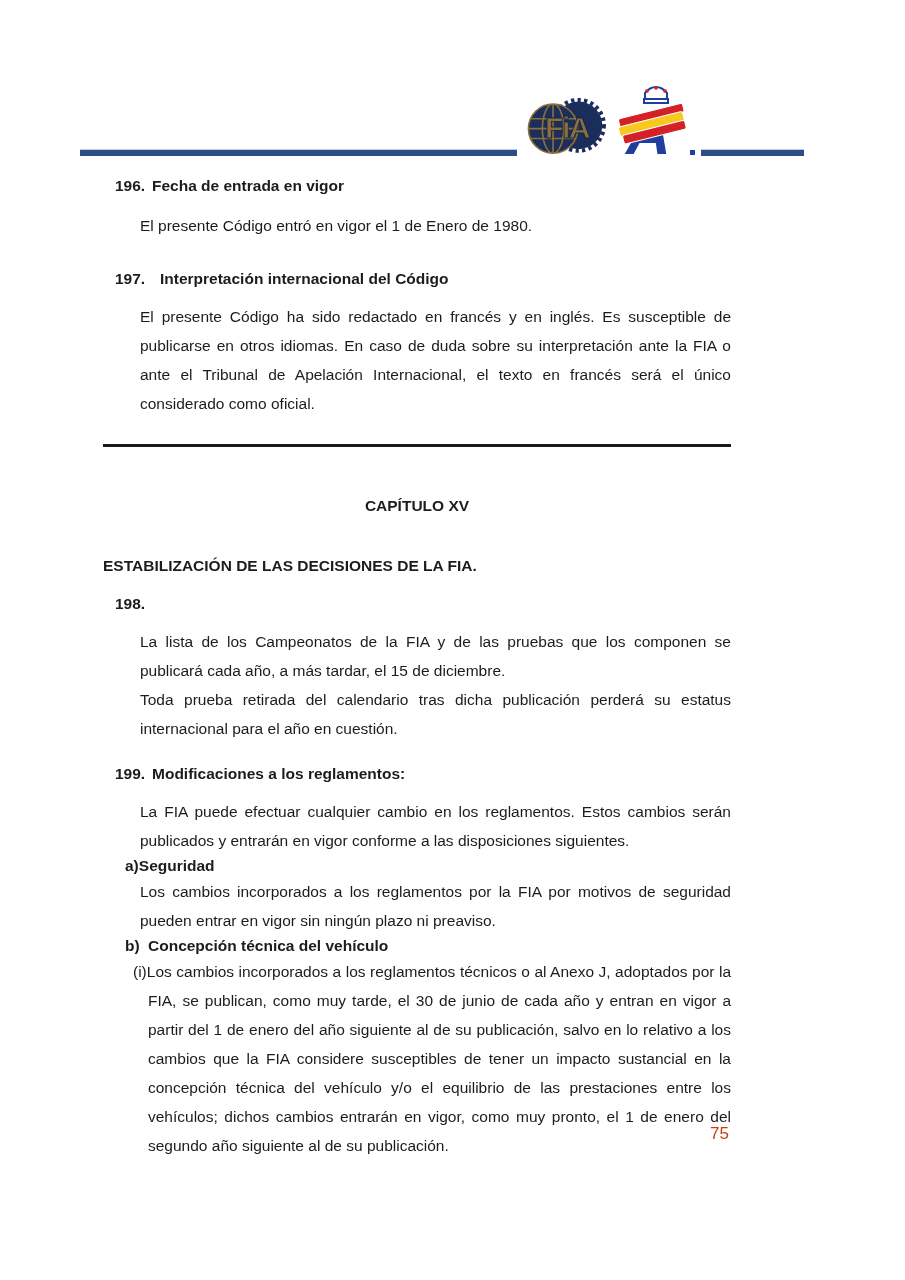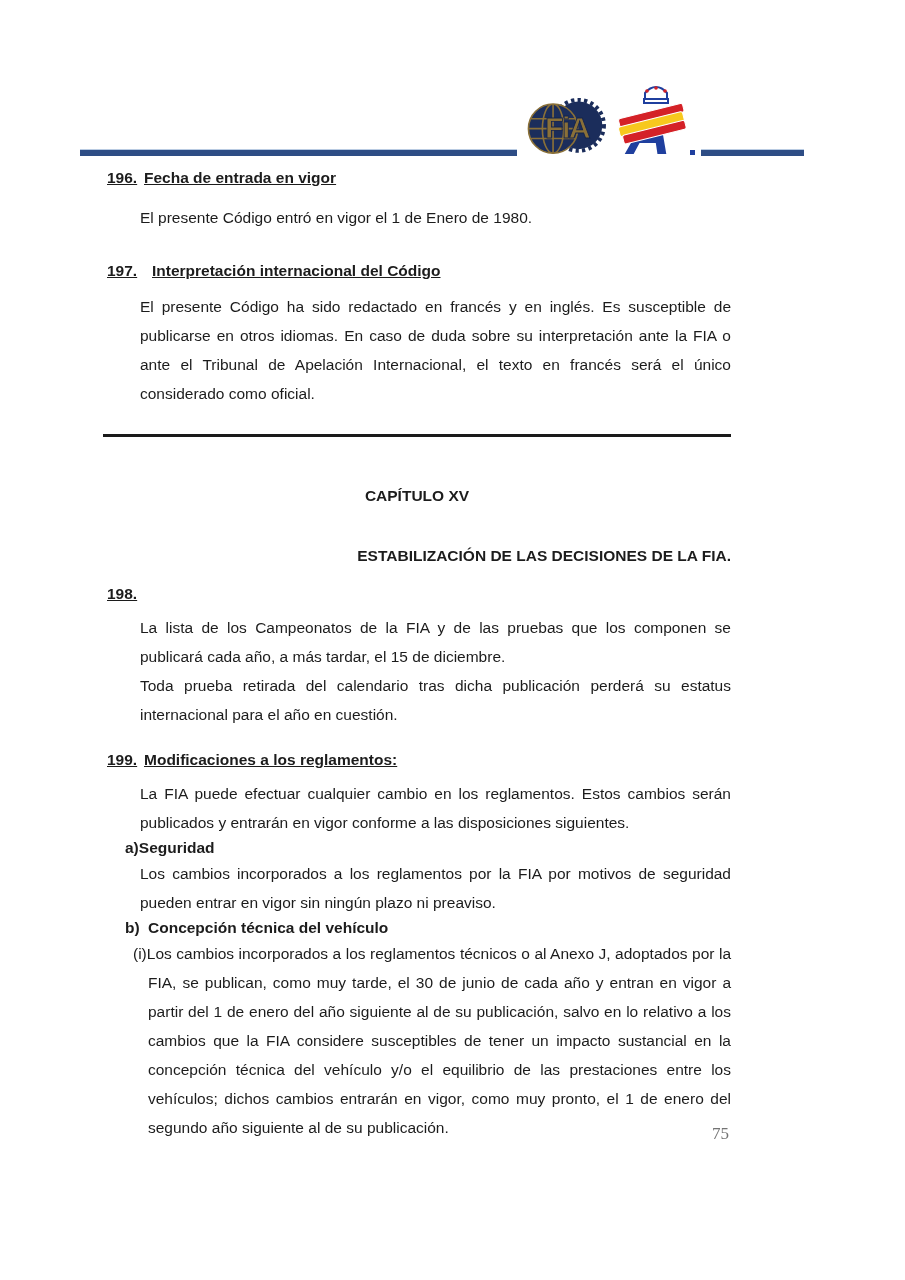--- a/index.html
+++ b/index.html
@@ -27,38 +27,38 @@
     font-weight:bold;font-style:italic;font-size:62px;}
   .flag-red{fill:var(--flag-red,#d42127);stroke:#fff;stroke-width:1;}
   .flag-yellow{fill:var(--flag-yellow,#f7c81e);stroke:#fff;stroke-width:1;}
   .crown-line{fill:#fff;stroke:var(--rfeda-blue,#1f3f9e);stroke-width:2;}
   .crown-dot{fill:var(--flag-red,#d42127);}
   
   .content{
     position:absolute;left:103px;right:103px;top:163px;
     font-size:15.5px;line-height:29px;
   }
-  .sec-head{display:flex;font-weight:bold;font-size:15.5px;line-height:22px;margin:4px;text-decoration:underline;}
+  .sec-head{display:flex;font-weight:bold;font-size:15.5px;line-height:22px;margin:12px;}
   .sec-num{flex:0 0 37px;}
   .sec-num.wide{flex:0 0 45px;}
   .para{margin:0;padding-left:37px;text-align:justify;}
   .para.single{text-align:left;}
   .m-t14{margin-top:14px;} .m-t21{margin-top:21px;gap:8px;} .m-t10{margin-top:10px;}
   .m-t16{margin-top:16px;} .m-t8{margin-top:8px;}  .m-t20{margin-top:20px;}
   .m-t32{margin-top:32px;} .m-t2{margin-top:2px;}
   .divider{height:3px;background:var(--divider,#1a1a1a);border:0;margin:26px 0 0 0;}
   .chapter-title{font-weight:bold;text-align:center;line-height:22px;margin:48px 0 0 0;font-size:15.5px;}
-  .subtitle{font-weight:bold;line-height:22px;margin:38px 0 0 0;font-size:15.5px;text-align:right;}
+  .subtitle{font-weight:bold;line-height:22px;margin:38px 0 0 0;font-size:15.5px;}
   .sub-head{font-weight:bold;line-height:22px;margin:0;padding-left:22px;font-size:15.5px;}
   .sub-head .gap-label{display:inline-block;width:23px;}
   .sub-para{margin:0;padding-left:37px;text-align:justify;}
   .item-i{margin:0;padding-left:45px;text-indent:-15px;text-align:justify;}
   .page-number{
     position:absolute;top:1124px;right:105px;
-    font-family:Liberation Serif, serif;font-size:17px;color:#737373;
+    font-family:Liberation Sans, sans-serif;font-size:17px;color:#c2410c;
   }
 </style>
 </head>
 <body>
 
 <div class="page">
 
   <div class="rule-seg rule-left"></div>
   <div class="rule-seg rule-right"></div>
 

